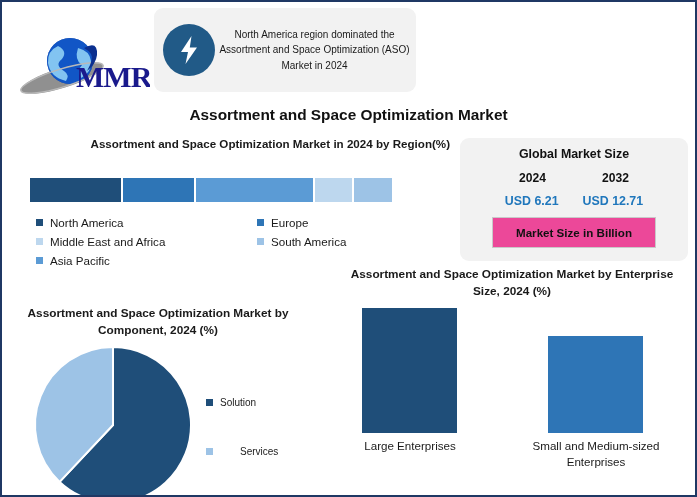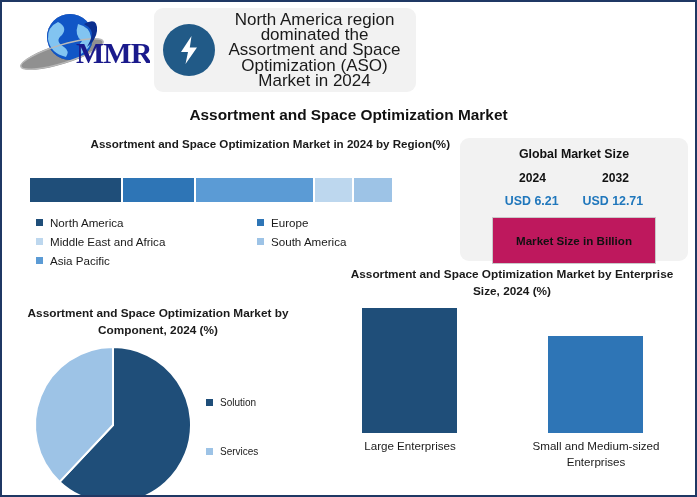--- a/index.html
+++ b/index.html
@@ -13,41 +13,41 @@
     position: relative;
     width: 697px; height: 497px;
     background: #ffffff;
     border: 2px solid #1f3864;
     overflow: hidden;
   }
 
   
   #header { position: absolute; left: 0; top: 0; width: 693px; height: 95px; }
 
-  #logo { position: absolute; left: 16px; top: 8px; width: 132px; height: 62px; }
+  #logo { position: absolute; left: 16px; top: 32px; width: 132px; height: 62px; }
   #logo svg { display: block; }
 
   .badge {
     position: absolute; top: 6px; height: 84px;
     background: #f2f2f2; border-radius: 9px;
     display: flex; align-items: center;
   }
   #badge-1 { left: 152px; width: 262px; }
   #badge-2 { left: 421px; width: 266px; }
 
   .badge-icon {
     flex: 0 0 auto; width: 52px; height: 52px;
     margin-left: 9px; margin-right: 4px;
     border-radius: 50%;
     background: #215a87;
     display: flex; align-items: center; justify-content: center;
   }
   .badge-text {
     flex: 1 1 auto; text-align: center;
-    font-size: 17px; line-height: 15.2px; color: #1a1a1a;
+    font-size: 10px; line-height: 15.2px; color: #1a1a1a;
     padding-right: 6px;
   }
 
   
   #main-title {
     position: absolute; left: 0; top: 104px; width: 693px;
     text-align: center; font-size: 15.4px; font-weight: bold; color: #111111;
   }
 
   
@@ -83,35 +83,35 @@
   }
   #gms-years {
     margin-top: 10px; display: flex; justify-content: center; gap: 56px;
     font-size: 12.1px; font-weight: bold; color: #111111;
   }
   #gms-values {
     margin-top: 9px; display: flex; justify-content: center; gap: 24px;
     font-size: 12.4px; font-weight: bold; color: #2077bc;
   }
   #gms-note {
-    margin: 9px auto 0; width: 164px; padding: 16px 0;
-    border: 1px solid #c9c9c9; background: #be185d;
+    margin: 9px auto 0; width: 164px; padding: 8px 0;
+    border: 1px solid #c9c9c9; background: #ec4899;
     text-align: center; font-size: 11.6px; font-weight: bold; color: #111111;
   }
 
   
   #component-panel { position: absolute; left: 6px; top: 303px; width: 300px; height: 206px; }
   #component-title {
     width: 276px; margin: 0 auto; text-align: center;
     font-size: 11.8px; font-weight: bold; line-height: 17px; color: #1a1a1a;
   }
   #pie-wrap { position: absolute; left: 22px; top: 40px; width: 166px; height: 160px; }
   #pie-legend { position: absolute; left: 198px; top: 92px; }
   #pie-legend .legend-item { margin-bottom: 38px; font-size: 10px; }
-  #pie-legend .legend-item:last-child { margin-bottom: 0; }
+  #pie-legend .legend-item:last-child { margin-bottom: 0; gap: 20px; }
 
   
   #enterprise-panel { position: absolute; left: 330px; top: 264px; width: 360px; height: 228px; }
   #enterprise-title {
     width: 340px; margin: 0 auto; text-align: center;
     font-size: 11.8px; font-weight: bold; line-height: 17px; color: #1a1a1a;
   }
   #enterprise-plot { position: absolute; left: 0; top: 42px; width: 360px; height: 125px; }
   .ent-col { position: absolute; bottom: 0; }
   .ent-bar { width: 100%; }

